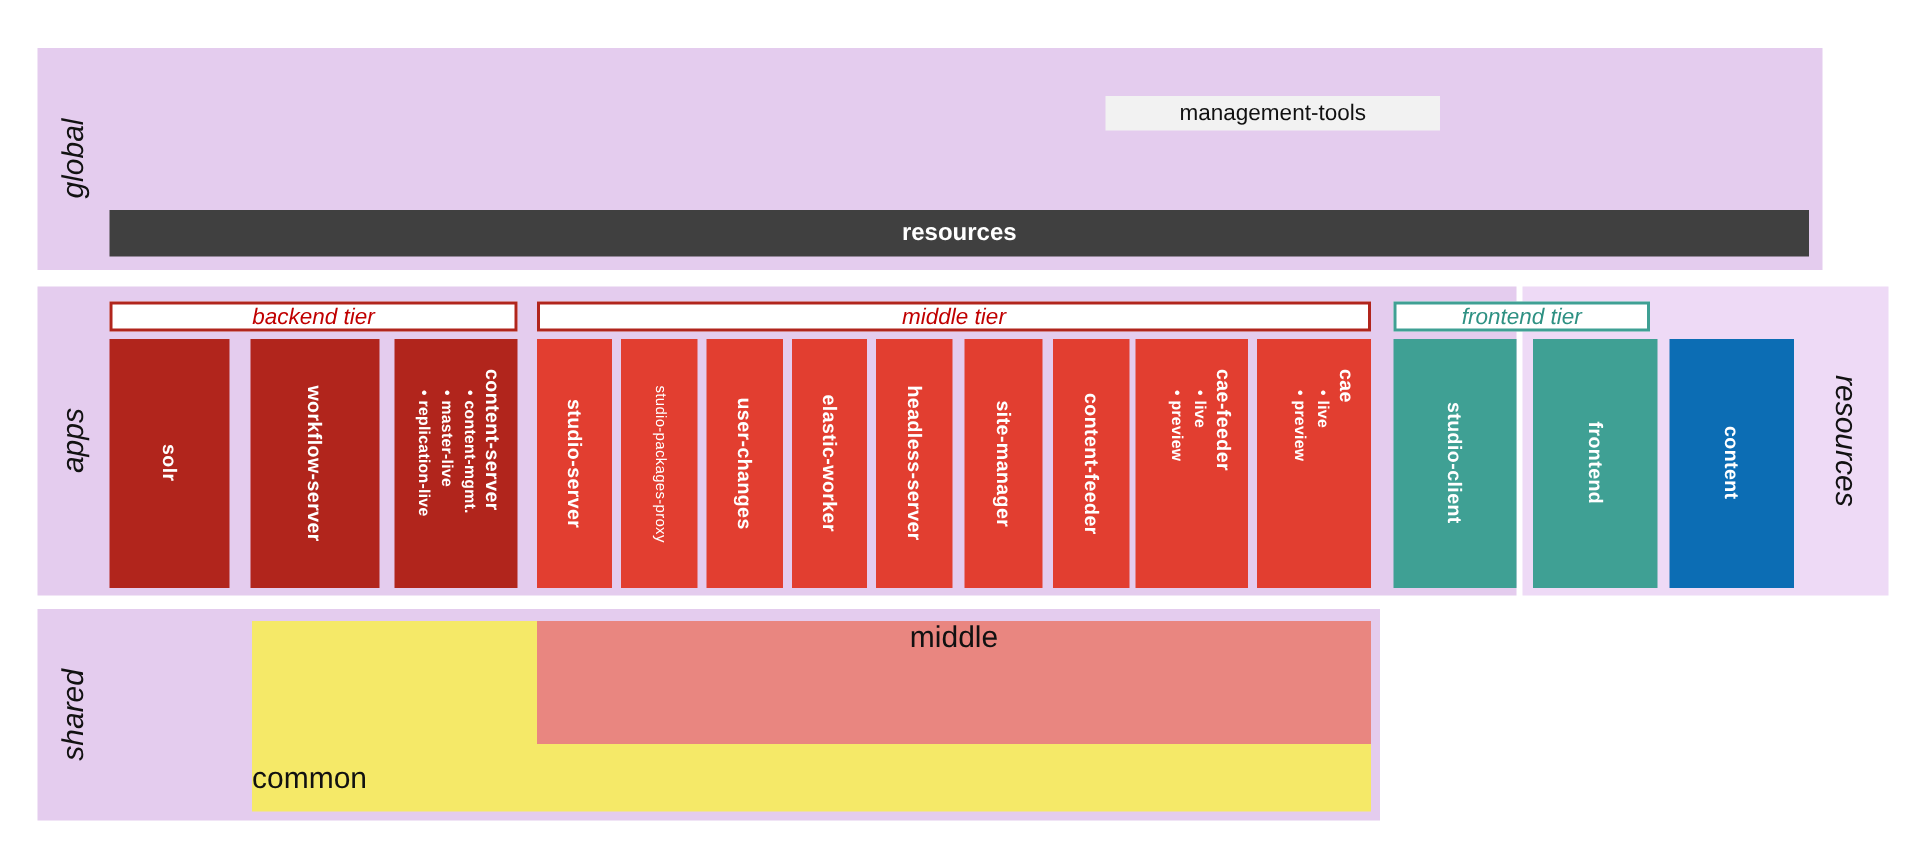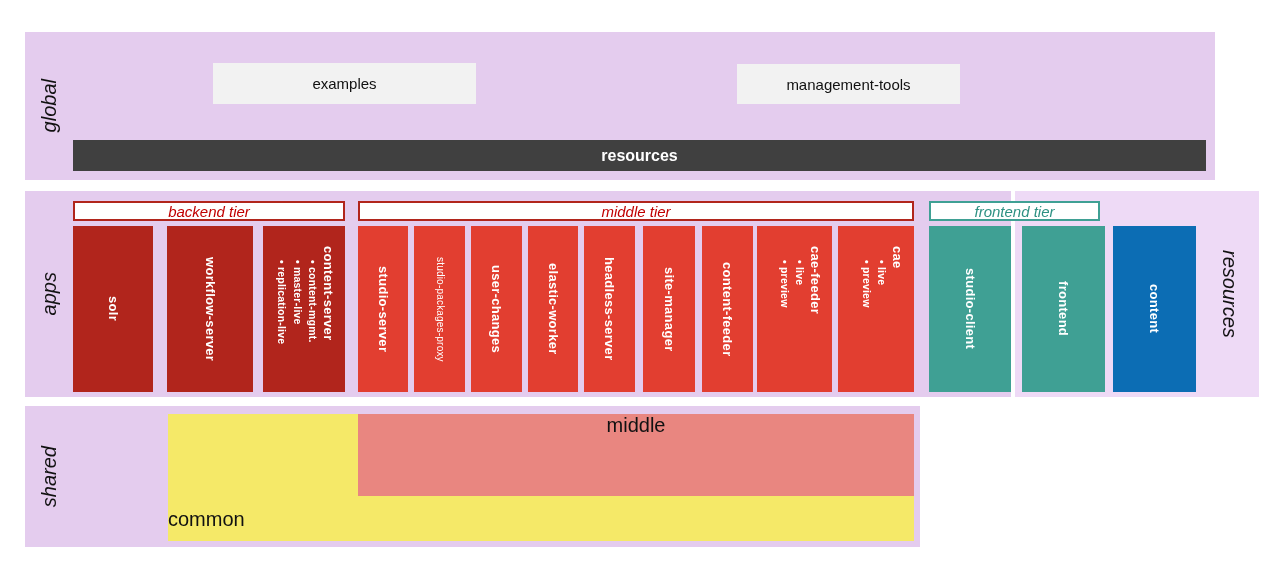--- a/index.html
+++ b/index.html
@@ -59,24 +59,21 @@
 </style>
 </head>
 <body>
 
 <div class="page">
 
   <div class="band" style="left:25px;top:32px;width:1190px;height:148px;">
     <div class="band-label">
       <span>global</span>
     </div>
-    <div class="graybox" style="left:188px;top:31px;width:263px;height:41px;">
-      <span>examples</span>
-    </div>
-    <div class="graybox" style="left:712px;top:32px;width:223px;height:40px;justify-content:center;">
+    <div class="graybox" style="left:712px;top:32px;width:223px;height:23px;justify-content:center;">
       <span>management-tools</span>
     </div>
     <div class="deploybar" style="left:48px;top:108px;width:1133px;height:31px;">
       <span>resources</span>
     </div>
   </div>
 
   <div class="band" style="left:25px;top:191px;width:986px;height:206px;overflow:visible;">
     <div class="band-label">
       <span>apps</span>

